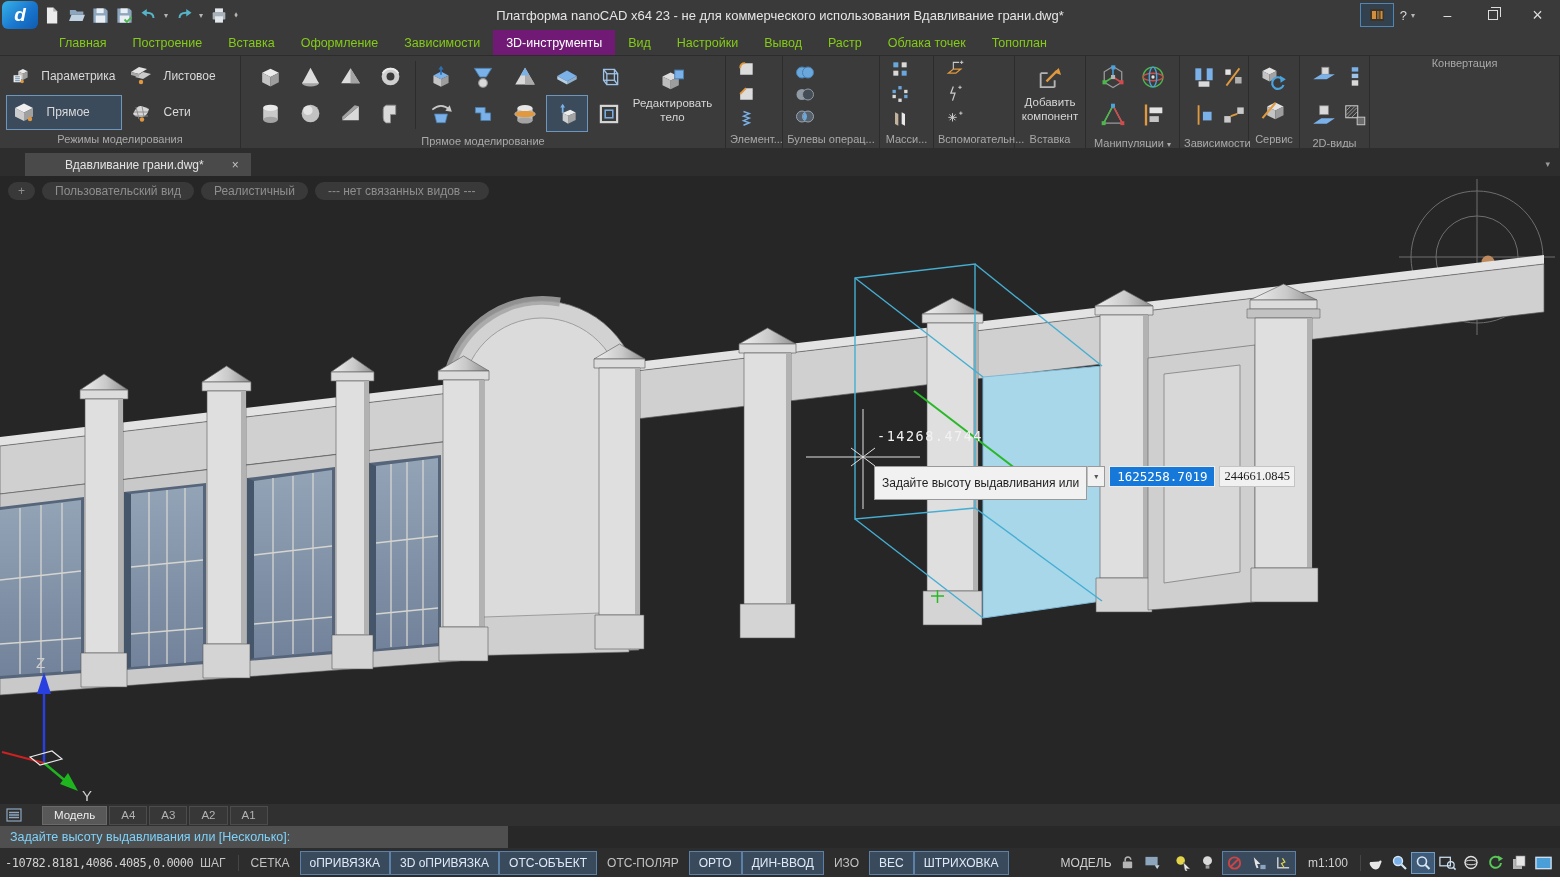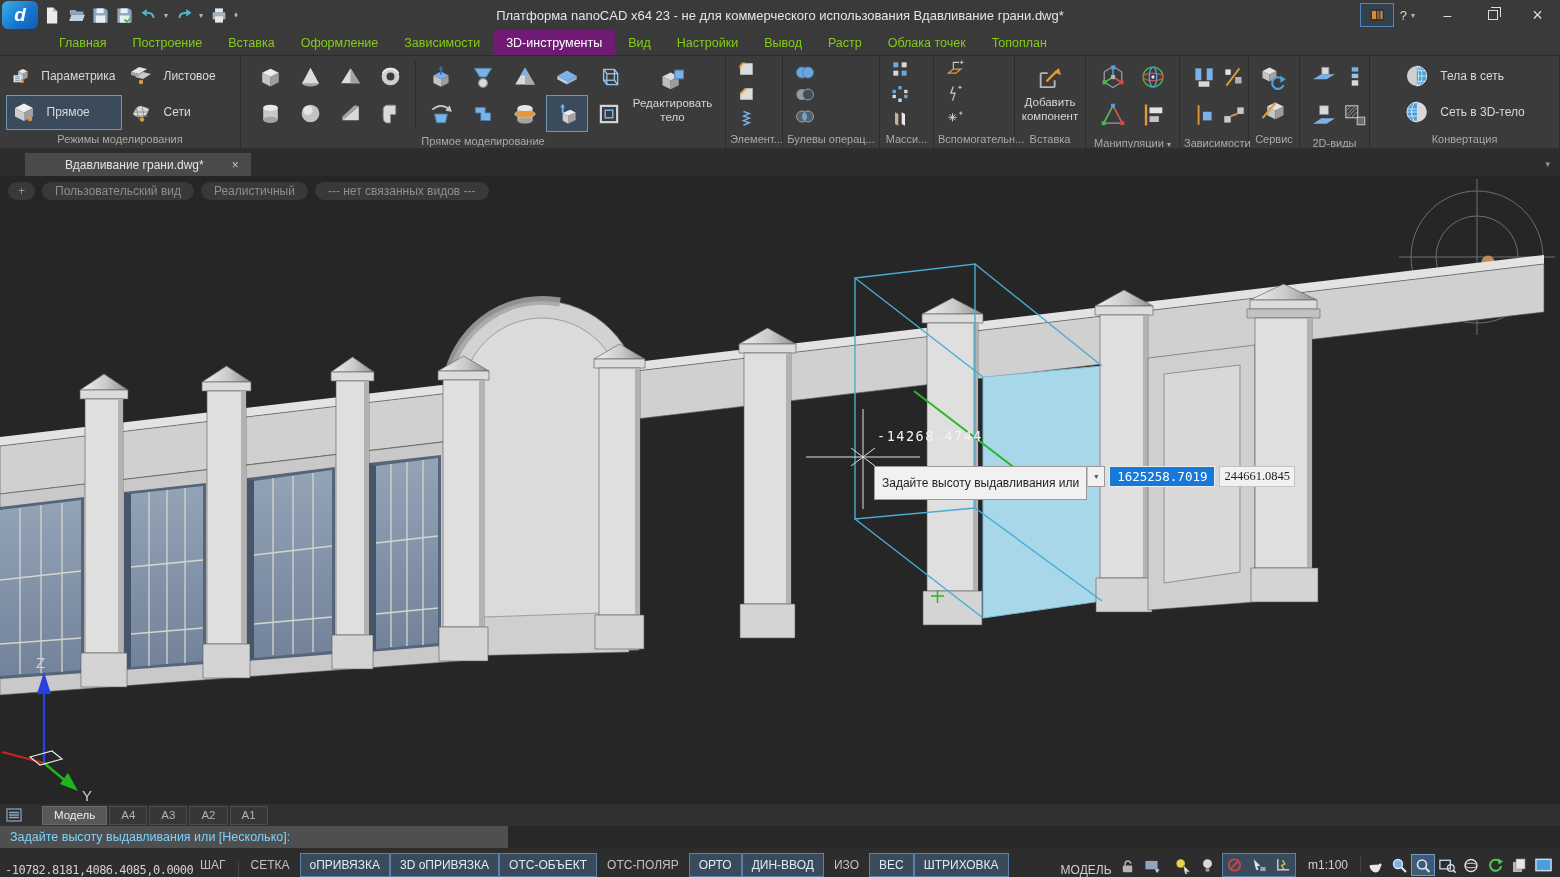--- a/index.html
+++ b/index.html
@@ -88,21 +88,21 @@
   .lt-icon { width:24px; height:18px; display:flex; align-items:center; justify-content:center; }
   .lt-tab { height:19px; padding:0 11px; font-size:11.5px; display:flex; align-items:center;
     background:#373737; border:1px solid #4c4c4c; color:#b2b2b2; }
   .lt-tab.active { background:#585858; color:#eeeeee; border-color:#6a6a6a; margin-left:14px; }
 
   
   .cmdline { height:22px; background:#282828; display:flex; align-items:stretch; }
   .cmd-prompt { background:#4f4f4f; display:flex; align-items:center; padding:0 10px; font-size:12.5px; color:#7dd3fc; min-width:508px; }
 
   
-  .statusbar { height:29px; background:#2d2d2d; display:flex; align-items:flex-end; font-size:12px; color:#c6c6c6; padding:0 5px; }
+  .statusbar { height:29px; background:#2d2d2d; display:flex; align-items:center; font-size:12px; color:#c6c6c6; padding:0 5px; }
   .sb-coords { width:185px; font-size:12px; color:#d0d0d0; font-family:"DejaVu Sans Mono", monospace; letter-spacing:-0.5px; }
   .sb-toggle { padding:4px 9px; border:1px solid transparent; white-space:nowrap; }
   .sb-toggle.off { color:#c2c2c2; }
   .sb-toggle.on { background:#3a4a5d; border:1px solid #5c81a8; color:#e0eaf6; }
   .sb-div { width:1px; height:16px; background:#454545; margin:0 2px; }
   .sb-icon { width:24px; height:22px; display:flex; align-items:center; justify-content:center; }
   .sb-group { display:flex; align-items:center; border:1px solid #5c81a8; background:#3a4a5d; height:24px; margin:0 2px; }
   .sb-scale { padding:0 10px; color:#d0d0d0; white-space:nowrap; }
   .sb-right { margin-left:auto; display:flex; align-items:center; }
   .mode-label { padding:0 4px; color:#cfcfcf; }
@@ -652,40 +652,20 @@
               <path d="M4 8l4-4M4 12l8-8M5 14l9-9M9 14l5-5" stroke="#9a9a9a" stroke-width="0.9"></path>
               <rect x="14" y="14" width="7" height="7" fill="#6b6b6b" stroke="#c9c9c9" stroke-width="0.9"></rect>
             </svg>
           </span>
     </div>
       </div>
     <div class="panel-label">2D-виды</div>
   </div>
 
   <div class="panel" style="flex:1">
-    <div class="panel-content">
-        <div class="conv-col">
-      <div class="conv-btn">
-        <svg width="28" height="28" viewBox="0 0 24 24">
-              <circle cx="11" cy="12" r="8.5" fill="#cfcfcf"></circle>
-              <path d="M11 3.5a8.5 8.5 0 0 1 0 17z" fill="#4a9fd8"></path>
-              <path d="M11 3.5a8.5 8.5 0 0 1 0 17M11 3.5a4.5 8.5 0 0 1 0 17M11 3.5a1.5 8.5 0 0 1 0 17M11.5 7.5h7M11.5 12h8M11.5 16.5h7" stroke="#d9ecfa" stroke-width="0.7" fill="none"></path>
-            </svg>
-        <span>Тела в сеть</span>
-      </div>
-      <div class="conv-btn">
-        <svg width="28" height="28" viewBox="0 0 24 24">
-              <circle cx="11" cy="12" r="8.5" fill="#4a9fd8"></circle>
-              <path d="M11 3.5a8.5 8.5 0 0 1 0 17z" fill="#d9d9d9"></path>
-              <path d="M11 3.5a8.5 8.5 0 0 0 0 17M11 3.5a4.5 8.5 0 0 0 0 17M3 9.5h8M2.5 12h8.5M3 15.5h8" stroke="#eaf4fb" stroke-width="0.7" fill="none"></path>
-            </svg>
-        <span>Сеть в 3D-тело</span>
-      </div>
-    </div>
-      </div>
     <div class="panel-label">Конвертация</div>
   </div>
 </div>
 
 <div class="tabbar">
   <div class="doc-tab">
     <span>Вдавливание грани.dwg*</span>
     <span class="doc-close">×</span>
   </div>
   <span class="tab-caret">▾</span>

